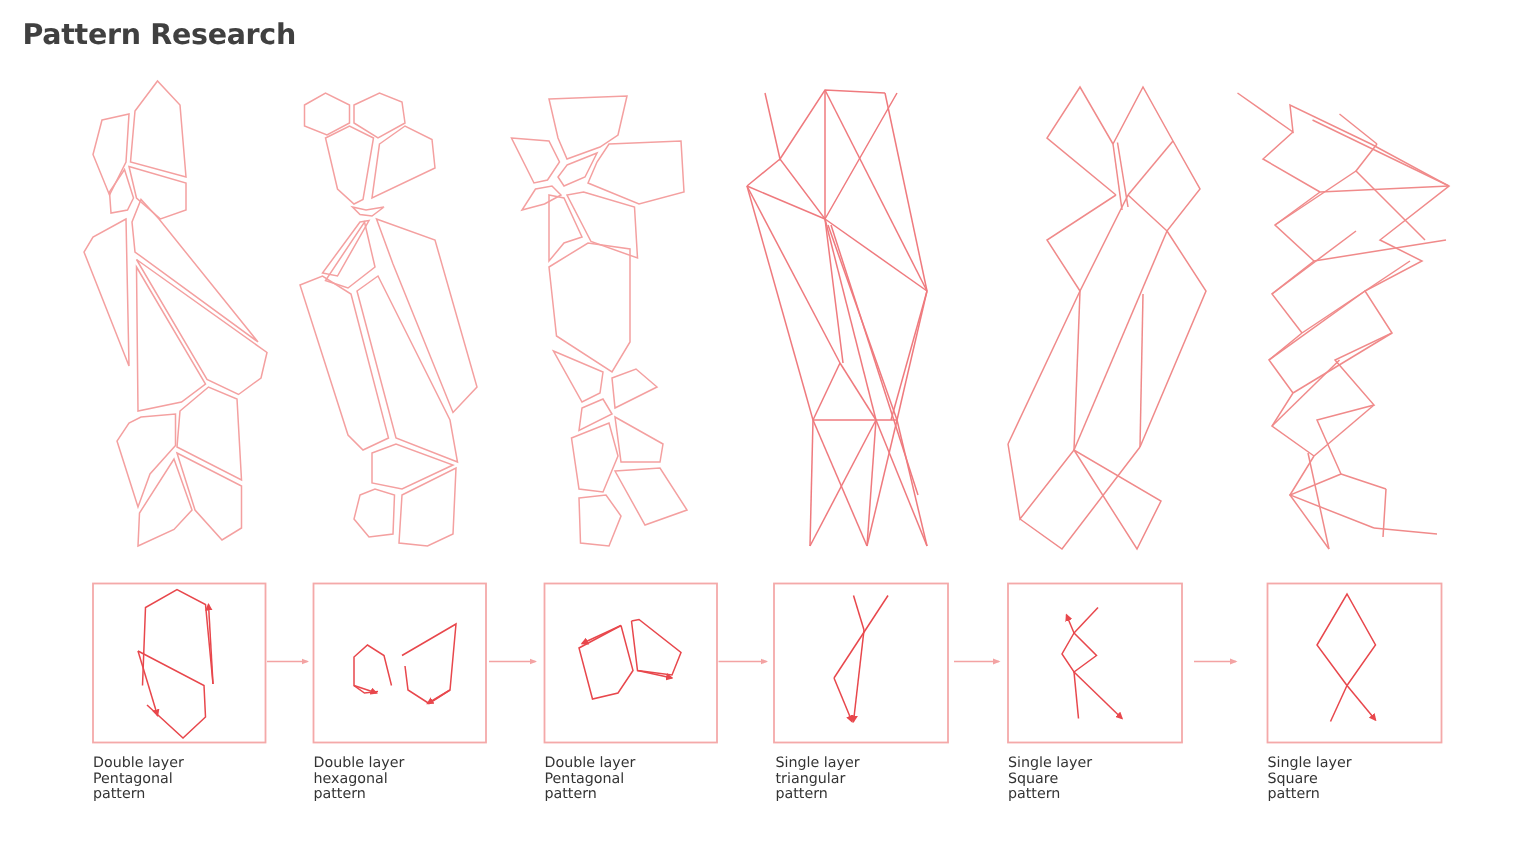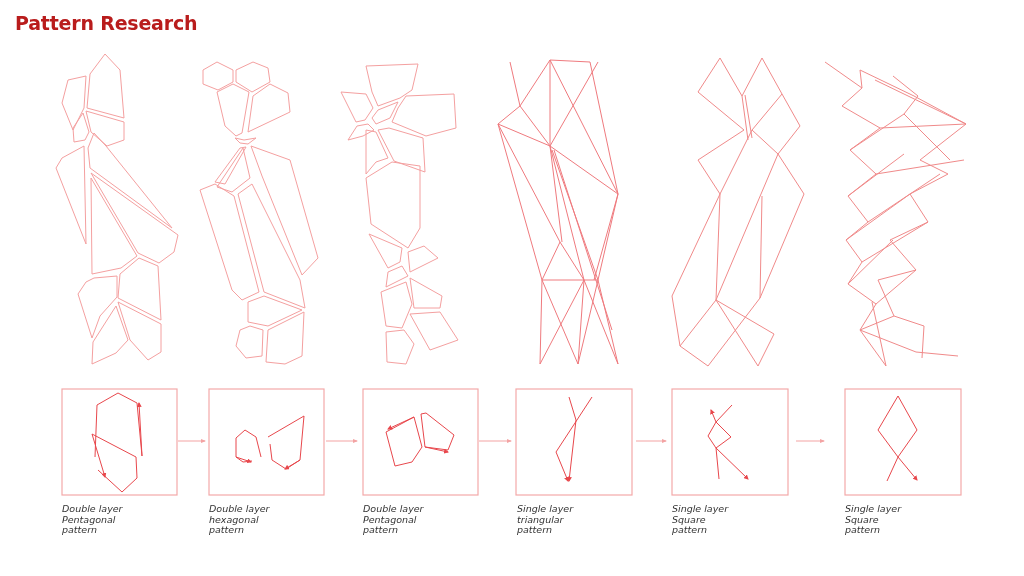--- a/index.html
+++ b/index.html
@@ -1,19 +1,19 @@
 <!DOCTYPE html>
 <html><head>
 <meta charset="utf-8">
 <style>
   html,body{margin:0;padding:0;background:#ffffff;}
   body{width:1024px;height:576px;position:relative;overflow:hidden;font-family:"DejaVu Sans","Liberation Sans",sans-serif;}
-  .title{position:absolute;left:15px;top:12px;font-size:19px;font-weight:bold;color:#b91c1c;letter-spacing:-0.2px;}
+  .title{position:absolute;left:15px;top:12px;font-size:19px;font-weight:bold;color:#404040;letter-spacing:-0.2px;}
   svg.main{position:absolute;left:0;top:0;}
-  .cap{position:absolute;font-family:"DejaVu Sans","Liberation Sans",sans-serif;font-style:italic;font-size:9.5px;line-height:10.5px;color:#333;width:120px;}
+  .cap{position:absolute;font-family:"DejaVu Sans","Liberation Sans",sans-serif;font-size:9.5px;line-height:10.5px;color:#333;width:120px;}
   .cap span{display:block;}
 </style>
 </head>
 <body>
 
 <div class="title">Pattern Research</div>
 
 <svg class="main" width="1024" height="576" viewBox="0 0 1024 576">
   <defs>
     <marker id="ah" viewBox="0 0 10 10" refX="8" refY="5" markerWidth="5" markerHeight="5" orient="auto">

